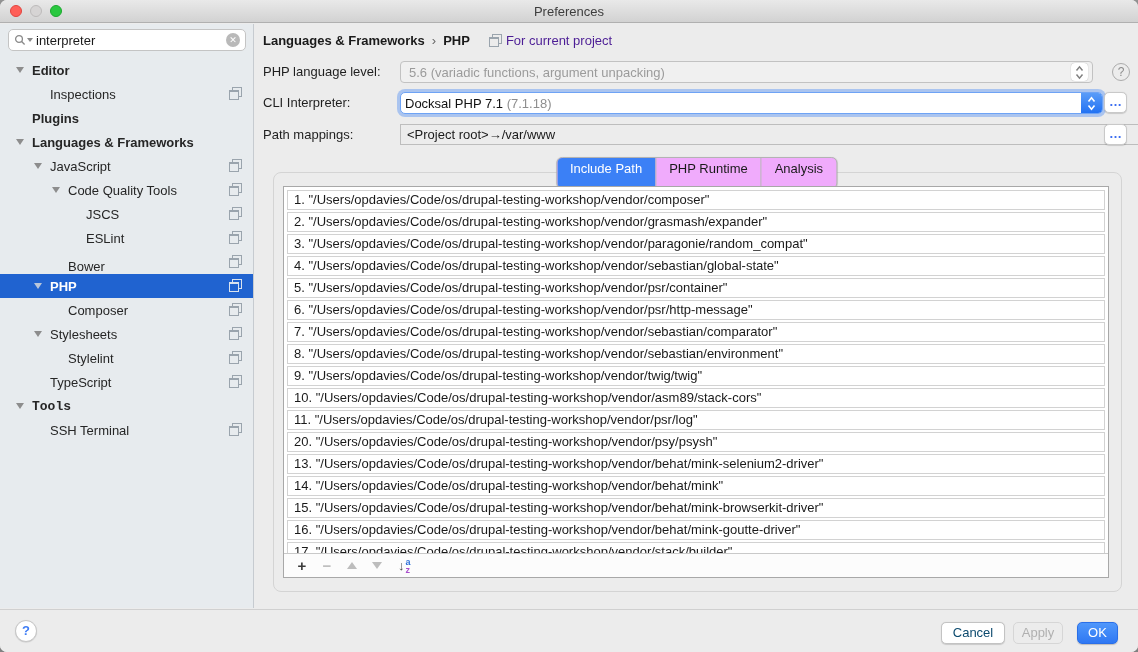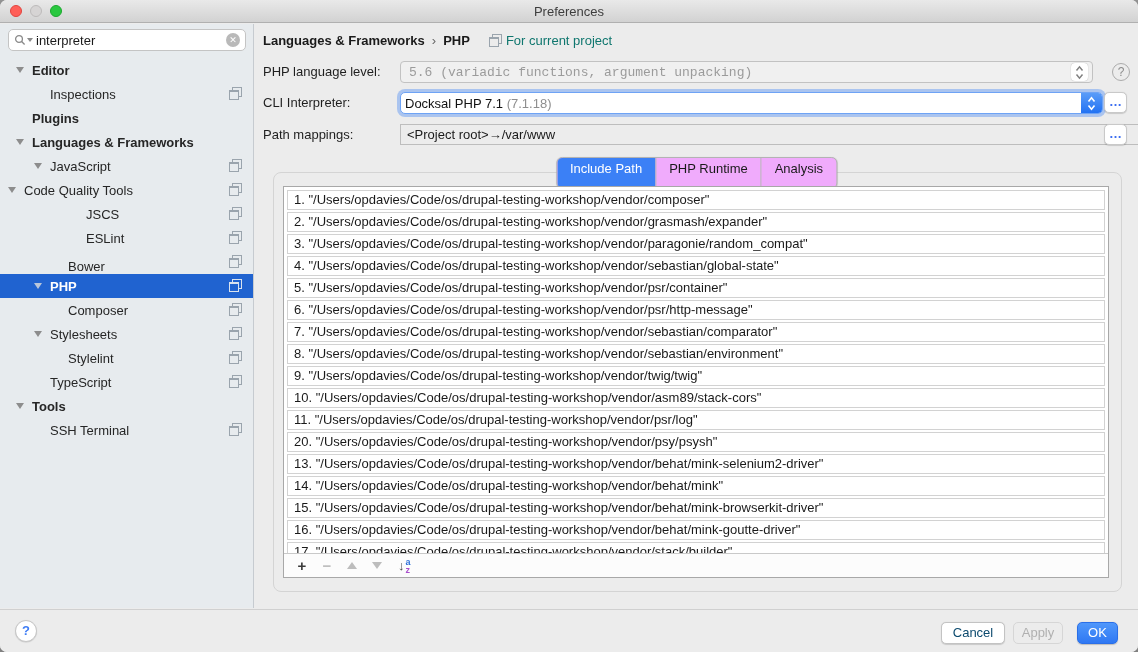--- a/index.html
+++ b/index.html
@@ -43,27 +43,27 @@
   .tree-row .proj-icon { position:absolute; right:12px; top:5px; }
   .tree-row.selected .proj-icon::before { border-color:#d9e2ee; }
   .tree-row.selected .proj-icon::after  { border-color:#d9e2ee; background:#2063d0;
     box-shadow:inset 0 2px 0 -1px #d9e2ee, inset 0 4px 0 -3px #d9e2ee; }
 
   
   .main { position:absolute; left:255px; top:24px; width:883px; height:584px; background:#ececec; }
   .breadcrumb { position:absolute; left:8px; top:9px; display:flex; align-items:center; font-size:13px; }
   .crumb { font-weight:bold; color:#1a1a1a; }
   .crumb-sep { color:#666; margin:0 7px; font-size:13px; }
-  .scope-note { display:flex; align-items:center; gap:5px; margin-left:18px; color:#0f766e; }
+  .scope-note { display:flex; align-items:center; gap:5px; margin-left:18px; color:#4c1d95; }
   .scope-note .proj-icon::after { background:#ececec; }
 
   .form-label { position:absolute; left:8px; font-size:13px; color:#1f1f1f; line-height:22px; }
 
   .field-lang { position:absolute; left:145px; top:37px; width:693px; height:22px; background:#f0f0f0;
-    border:1px solid #c2c2c2; border-radius:4px; display:flex; align-items:center; padding:0 4px 0 8px;font-family:Liberation Mono, monospace; }
+    border:1px solid #c2c2c2; border-radius:4px; display:flex; align-items:center; padding:0 4px 0 8px; }
   .field-lang .val { flex:1; font-size:13px; color:#9b9b9b; white-space:nowrap; overflow:hidden; }
   .stepper { width:17px; height:18px; background:#fff; border-radius:4px; box-shadow:0 0 1px rgba(0,0,0,.35);
     display:flex; align-items:center; justify-content:center; }
   .help-circle { position:absolute; left:857px; top:39px; width:18px; height:18px; border:1px solid #ababab;
     border-radius:50%; color:#8c8c8c; font-size:12px; text-align:center; line-height:16px; background:transparent; }
 
   .field-cli { position:absolute; left:145px; top:68px; width:703px; height:22px; background:#fff;
     border:1px solid #6ea3f5; border-radius:5px; box-shadow:0 0 0 3px rgba(90,148,245,.45);
     display:flex; align-items:center; padding-left:4px; }
   .field-cli .val { flex:1; font-size:13px; color:#111; white-space:nowrap; overflow:hidden; }
@@ -169,21 +169,21 @@
           </span>
           <span class="tree-label">Languages &amp; Frameworks</span>
         </div>
         <div class="tree-row" style="padding-left: 26px;">
           <span class="arrow-box">
             <span class="tri"></span>
           </span>
           <span class="tree-label">JavaScript</span>
           <span class="proj-icon"></span>
         </div>
-        <div class="tree-row" style=" text-align: center;">
+        <div class="tree-row" style="padding-left: 44px; text-align: center;">
           <span class="arrow-box">
             <span class="tri"></span>
           </span>
           <span class="tree-label">Code Quality Tools</span>
           <span class="proj-icon"></span>
         </div>
         <div class="tree-row" style="padding-left: 62px;">
           <span class="arrow-box"></span>
           <span class="tree-label">JSCS</span>
           <span class="proj-icon"></span>
@@ -220,21 +220,21 @@
         <div class="tree-row" style="padding-left: 44px;">
           <span class="arrow-box"></span>
           <span class="tree-label">Stylelint</span>
           <span class="proj-icon"></span>
         </div>
         <div class="tree-row" style="padding-left: 26px;">
           <span class="arrow-box"></span>
           <span class="tree-label">TypeScript</span>
           <span class="proj-icon"></span>
         </div>
-        <div class="tree-row bold" style="padding-left: 8px;">
+        <div class="tree-row bold" style="padding-left: 8px; font-family: Liberation Mono, monospace;">
           <span class="arrow-box">
             <span class="tri"></span>
           </span>
           <span class="tree-label">Tools</span>
         </div>
         <div class="tree-row" style="padding-left: 26px;">
           <span class="arrow-box"></span>
           <span class="tree-label">SSH Terminal</span>
           <span class="proj-icon"></span>
         </div>

